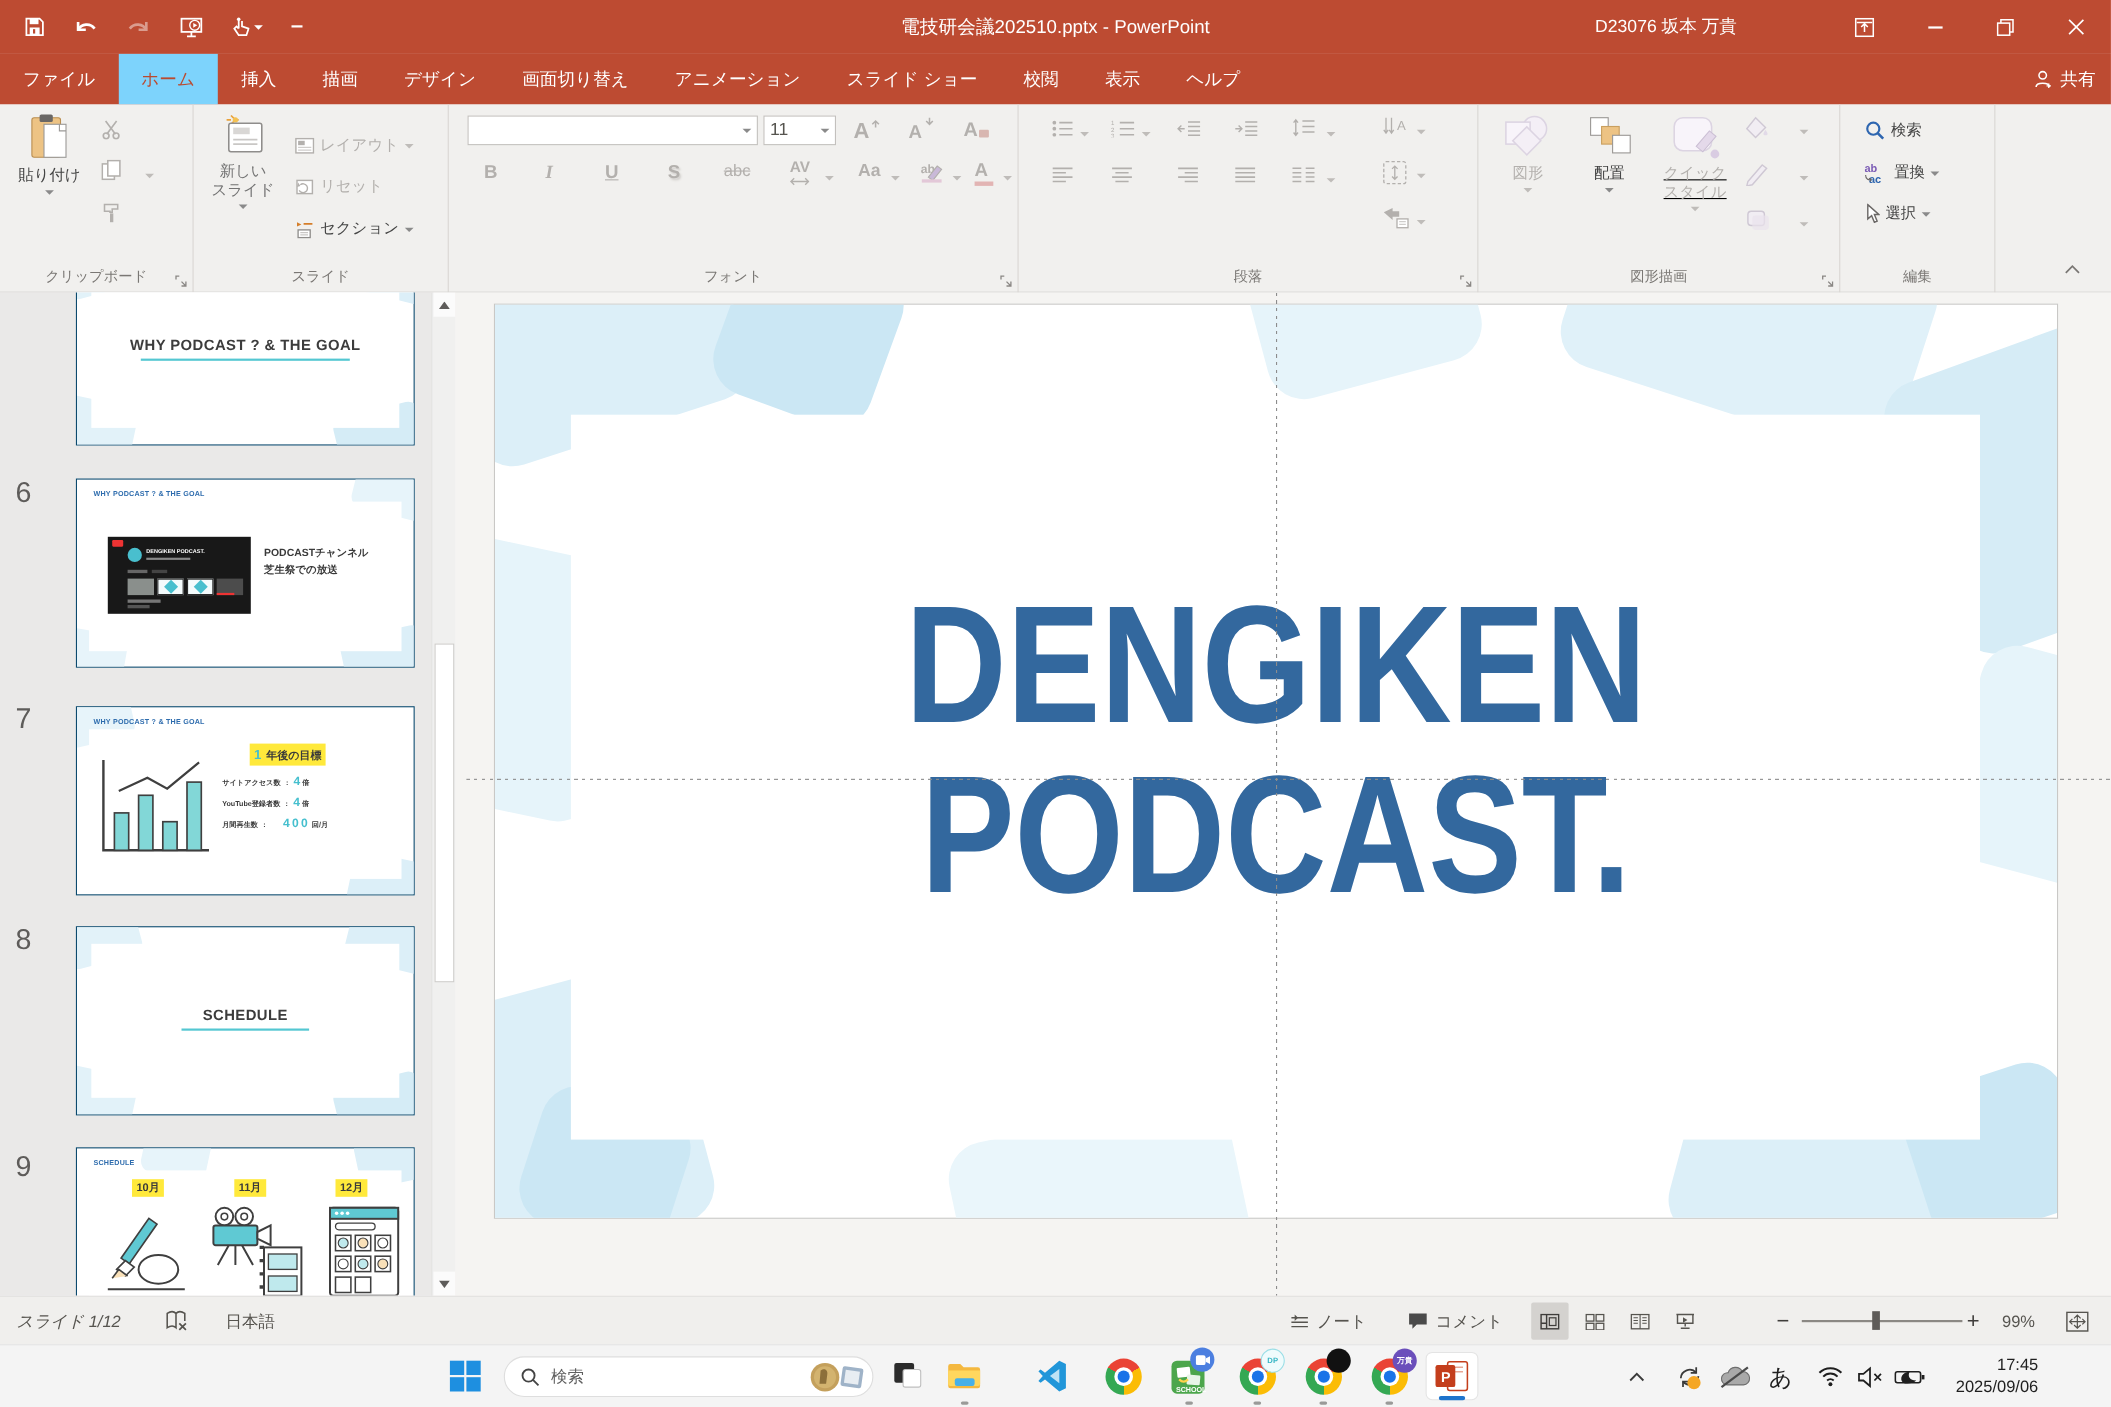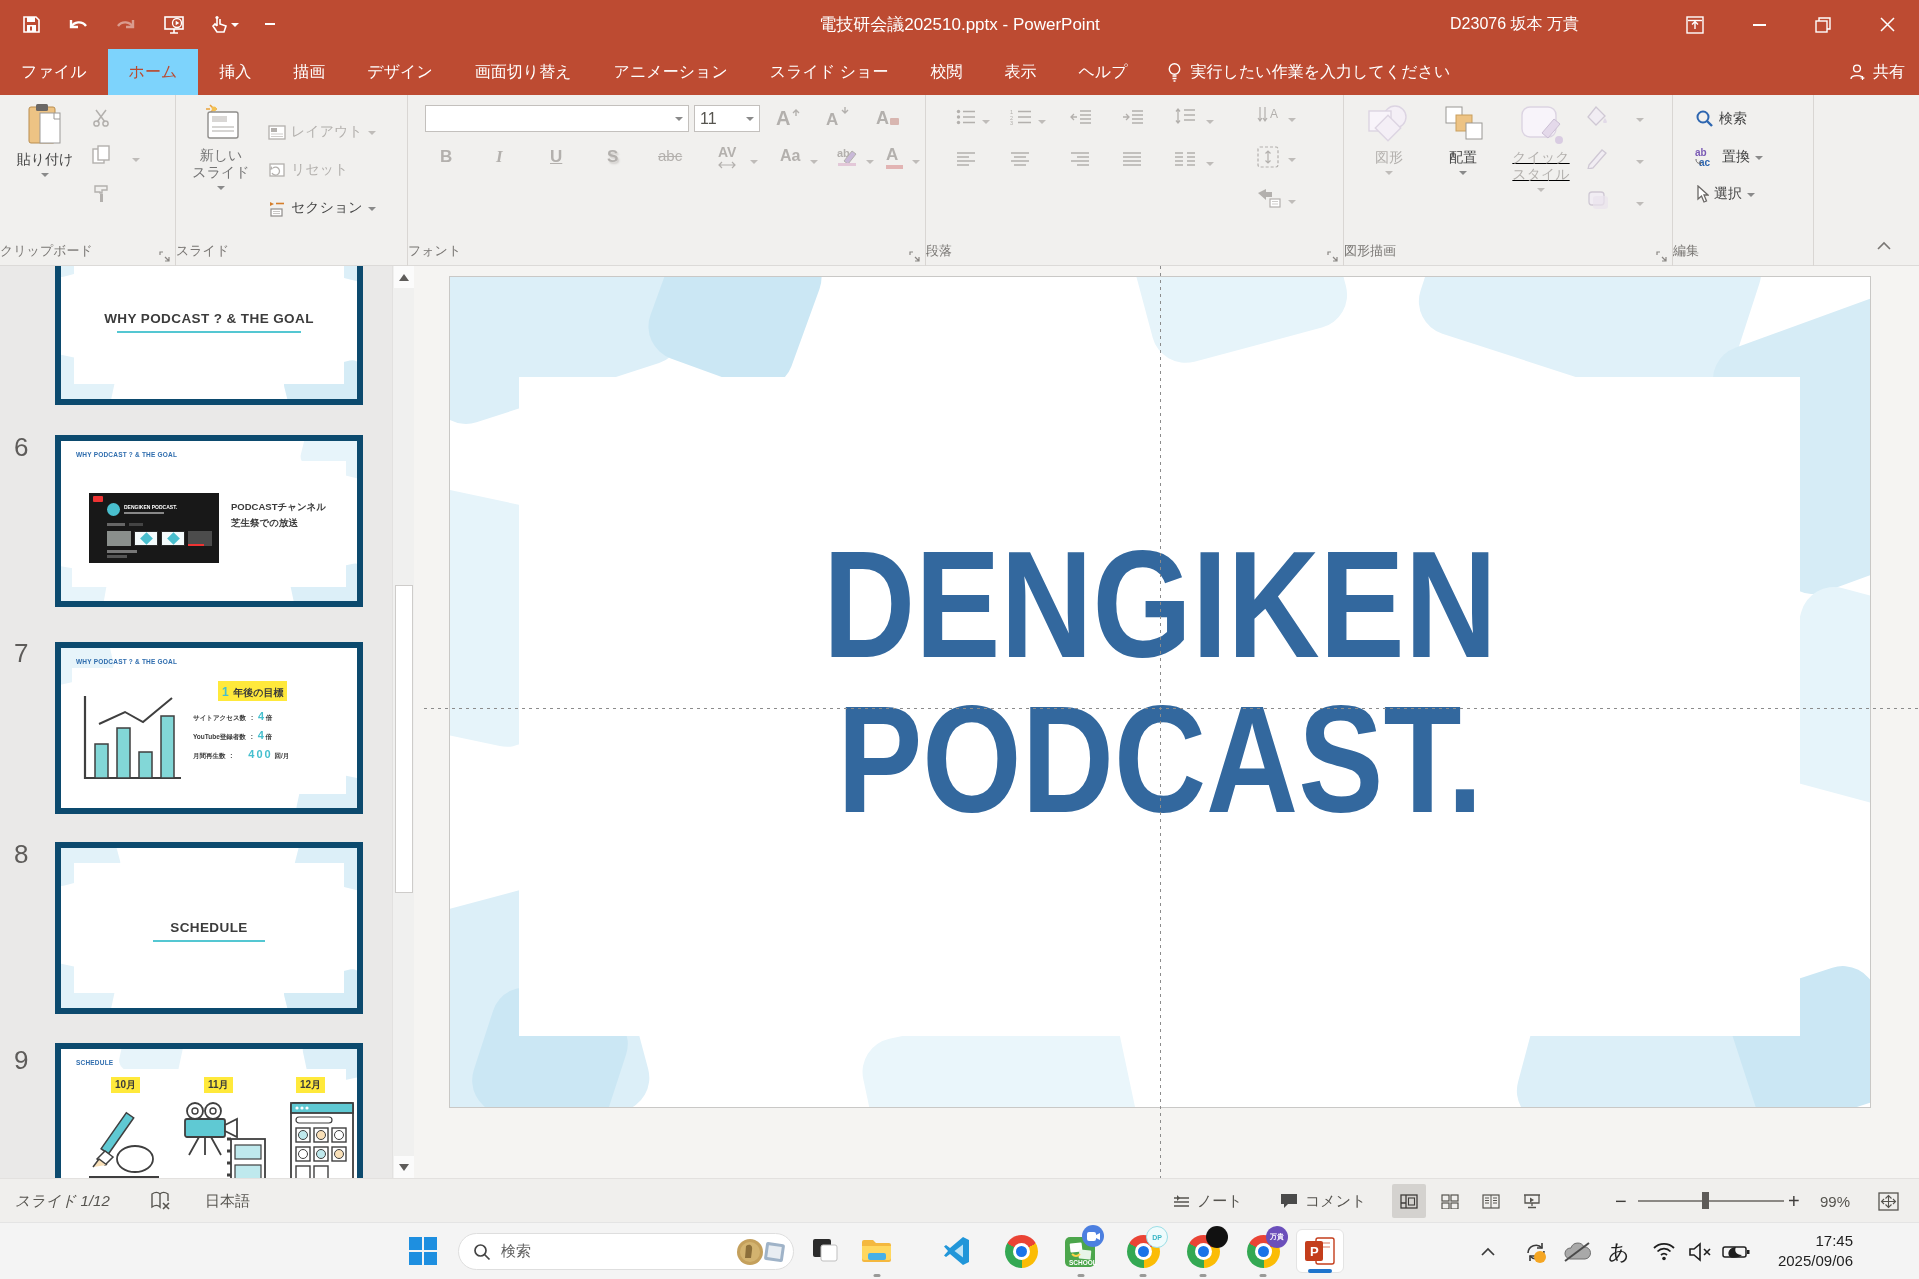--- a/index.html
+++ b/index.html
@@ -19,32 +19,32 @@
   .car.dim{border-top-color:#BFBCB9;margin-top:5px;}
   
   .tabrow{position:absolute;left:0;top:49px;width:1919px;height:46px;background:#BD4B32;display:flex;align-items:stretch;color:#fff;font-size:16px;}
   .tab{display:flex;align-items:center;padding:0 21px;cursor:default;}
   .tab.active{background:#7dd3fc;color:#BA4A2F;}
   .tellme{display:flex;align-items:center;gap:9px;padding:0 18px;font-size:16px;}
   .share{position:absolute;right:14px;top:49px;height:46px;display:flex;align-items:center;gap:7px;color:#fff;font-size:16px;}
   
   .ribbon{position:absolute;left:0;top:95px;width:1919px;height:171px;background:#F1F0EE;border-bottom:1px solid #DCDAD8;}
   .rgroup{position:absolute;top:0;height:171px;border-right:1px solid #D9D6D3;}
-  .glabel{position:absolute;bottom:6px;left:0;right:0;text-align:left;font-size:13px;color:#7A7774;}
+  .glabel{position:absolute;bottom:6px;left:0;right:0;text-align:center;font-size:13px;color:#7A7774;}
   .launcher{position:absolute;bottom:7px;right:5px;width:11px;height:11px;}
   .bigbtn{position:absolute;display:flex;flex-direction:column;align-items:center;}
   .biglabel{font-size:14px;color:#444;text-align:center;white-space:pre-line;line-height:17px;margin-top:4px;}
   .biglabel.dim{color:#B3B0AD;}
   .smallrow{position:absolute;display:flex;align-items:center;gap:5px;font-size:14px;color:#444;}
   .smallrow.dim{color:#B3B0AD;}
   .combobox{position:absolute;background:#fff;border:1px solid #C3C0BD;display:flex;align-items:center;justify-content:flex-end;padding:0 5px;height:27px;}
   .fbtn{font-size:17px;color:#B3B0AD;font-weight:bold;}
   
   .thumbpanel{position:absolute;left:0;top:266px;width:392px;height:912px;background:#EAE9E8;overflow:hidden;}
-  .thumb{position:absolute;left:55px;width:308px;height:172px;background:#fff;border:6px solid #0c4a6e;overflow:hidden;}
+  .thumb{position:absolute;left:69px;width:308px;height:172px;background:#fff;border:1px solid #0c4a6e;overflow:hidden;}
   .thumbnum{position:absolute;left:14px;font-size:26px;color:#5E5C5A;font-weight:400;}
   .thumb-header{position:absolute;left:15px;top:10px;font-size:6.5px;font-weight:bold;color:#2F6DAE;letter-spacing:.2px;}
   .sec-title{position:absolute;left:0;right:0;top:72px;text-align:center;font-size:13.5px;font-weight:bold;color:#3C3C3C;letter-spacing:.4px;}
   .sec-underline{position:absolute;left:19%;width:62%;top:92px;height:2px;background:#54C7D2;}
   .tdeco{position:absolute;border-radius:10px;}
   .vscroll{position:absolute;left:392px;top:266px;width:22px;height:912px;background:#F0F0EF;border-left:1px solid #E2E1E0;}
   .sarrow{position:absolute;left:1px;width:20px;height:22px;background:#FBFBFB;display:flex;align-items:center;justify-content:center;}
   .sthumb{position:absolute;left:2px;width:18px;background:#FFFFFF;border:1px solid #CECCCA;}
   .editor{position:absolute;left:414px;top:266px;width:1505px;height:912px;background:#F5F4F2;}
   .slide{position:absolute;left:35px;top:10px;width:1422px;height:832px;background:#fff;border:1px solid #C9C8C6;overflow:hidden;}
@@ -149,27 +149,20 @@
   <div class="tab active">ホーム</div>
   <div class="tab">挿入</div>
   <div class="tab">描画</div>
   <div class="tab">デザイン</div>
   <div class="tab">画面切り替え</div>
   <div class="tab">アニメーション</div>
   <div class="tab">スライド ショー</div>
   <div class="tab">校閲</div>
   <div class="tab">表示</div>
   <div class="tab">ヘルプ</div>
-  <div class="tellme">
-    <svg width="15" height="20" viewBox="0 0 15 20">
-        <circle cx="7.5" cy="7" r="5.2" fill="none" stroke="#fff" stroke-width="1.4"></circle>
-        <path d="M5.5 14 h4 M5.5 16.5 h4 M6.5 19 h2" stroke="#fff" stroke-width="1.3"></path>
-      </svg>
-    <span>実行したい作業を入力してください</span>
-  </div>
 </div>
 <div class="share">
   <svg width="17" height="18" viewBox="0 0 17 18">
       <circle cx="8" cy="5.5" r="3.4" fill="none" stroke="#fff" stroke-width="1.4"></circle>
       <path d="M2 16 C2 11.5,14 11.5,14 16" fill="none" stroke="#fff" stroke-width="1.4"></path>
       <path d="M13.5 13 v4 M11.5 15 h4" stroke="#fff" stroke-width="1.2"></path>
     </svg>
   <span>共有</span>
 </div>
 

